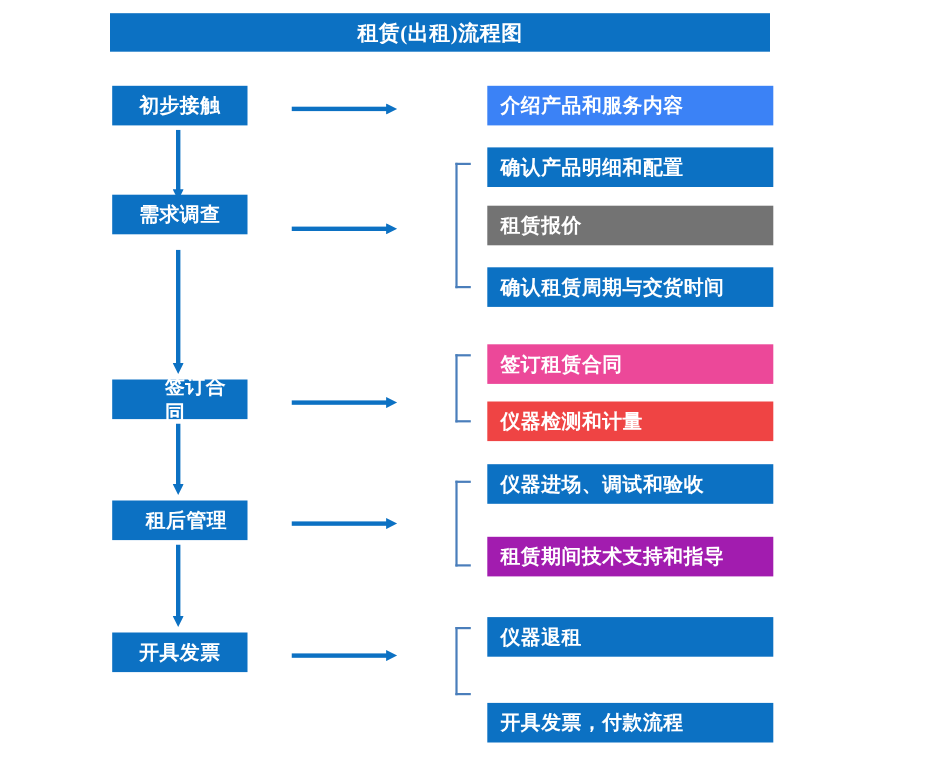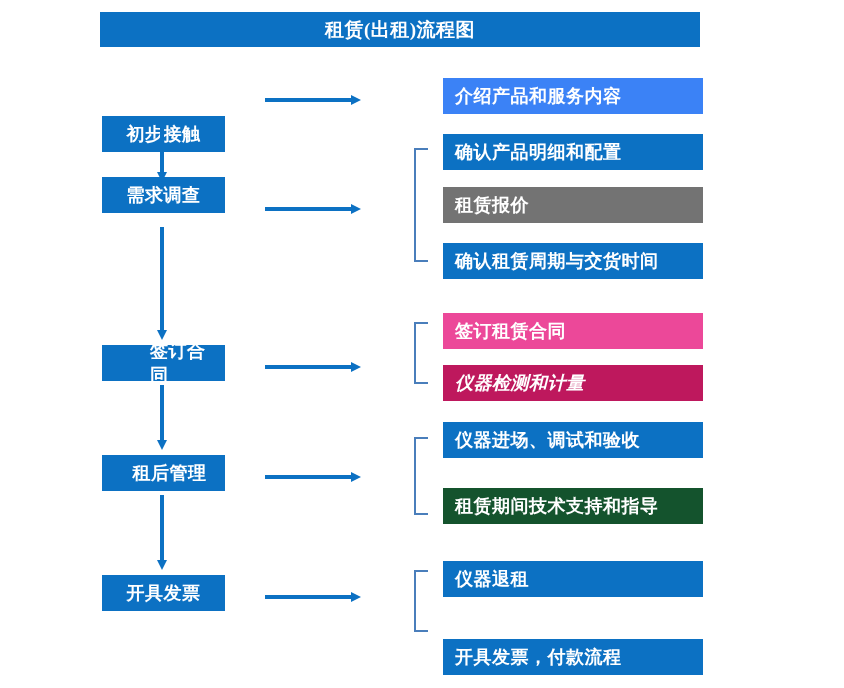--- a/index.html
+++ b/index.html
@@ -77,21 +77,21 @@
   }
 </style>
 </head>
 <body>
 
 <div id="canvas">
 
   <div class="title-bar">租赁(出租)流程图</div>
 
   <div id="stage-layer">
-      <div class="box stage" style="top: 78px; background: rgb(12, 113, 195); margin-top: 38px;">初步接触</div>
+      <div class="box stage" style="top: 78px; background: rgb(12, 113, 195);">初步接触</div>
       <div class="box stage" style="top: 177px; background: rgb(12, 113, 195);">需求调查</div>
       <div class="box stage" style="top: 345px; background: rgb(12, 113, 195); padding-left: 48px;">签订合同</div>
       <div class="box stage" style="top: 455px; background: rgb(12, 113, 195); padding-left: 16px;">租后管理</div>
       <div class="box stage" style="top: 575px; background: rgb(12, 113, 195);">开具发票</div>
     </div>
   <div id="connector-down-layer">
       <div class="arrow-down" style="top: 118px; height: 64px;"><svg width="10" height="64" viewBox="0 0 10 64">
           <rect x="3" y="0" width="4" height="55" fill="#0C71C3"></rect>
           <polygon points="0,54 10,54 5,64" fill="#0C71C3"></polygon>
         </svg></div>
@@ -135,20 +135,20 @@
       <div class="bracket" style="top: 322px; height: 62px; border-left-color: rgb(74, 126, 187); border-top-color: rgb(74, 126, 187); border-bottom-color: rgb(74, 126, 187);"></div>
       <div class="bracket" style="top: 437px; height: 78px; border-left-color: rgb(74, 126, 187); border-top-color: rgb(74, 126, 187); border-bottom-color: rgb(74, 126, 187);"></div>
       <div class="bracket" style="top: 570px; height: 62px; border-left-color: rgb(74, 126, 187); border-top-color: rgb(74, 126, 187); border-bottom-color: rgb(74, 126, 187);"></div>
     </div>
   <div id="detail-layer">
       <div class="box detail" style="top: 78px; background: #3b82f6;">介绍产品和服务内容</div>
       <div class="box detail" style="top: 134px; background: rgb(12, 113, 195);">确认产品明细和配置</div>
       <div class="box detail" style="top: 187px; background: #737373;">租赁报价</div>
       <div class="box detail" style="top: 243px; background: rgb(12, 113, 195);">确认租赁周期与交货时间</div>
       <div class="box detail" style="top: 313px; background: #ec4899;">签订租赁合同</div>
-      <div class="box detail" style="top: 365px; background: #be185d; font-style: italic;">仪器检测和计量</div>
+      <div class="box detail" style="top: 365px; background: #ef4444;">仪器检测和计量</div>
       <div class="box detail" style="top: 422px; background: rgb(12, 113, 195);">仪器进场、调试和验收</div>
-      <div class="box detail" style="top: 488px; background: #14532d;">租赁期间技术支持和指导</div>
+      <div class="box detail" style="top: 488px; background: #a21caf;">租赁期间技术支持和指导</div>
       <div class="box detail" style="top: 561px; background: rgb(12, 113, 195);">仪器退租</div>
       <div class="box detail" style="top: 613px; background: rgb(12, 113, 195); margin-top: 26px;">开具发票，付款流程</div>
     </div>
 
 </div>
 
 </body></html>

